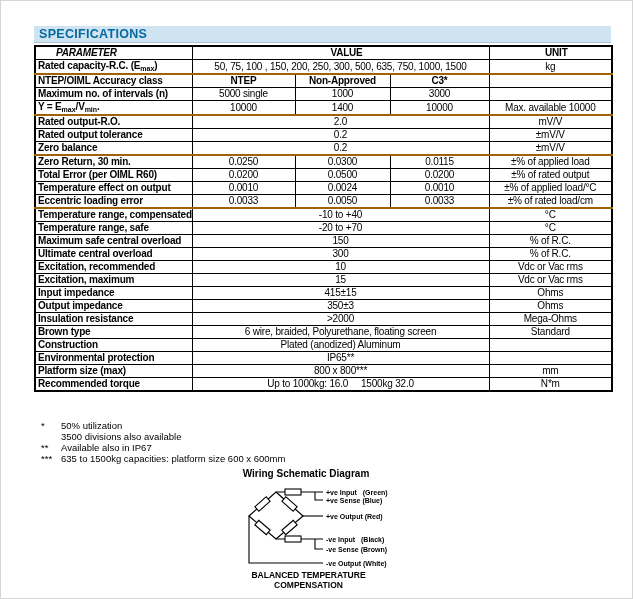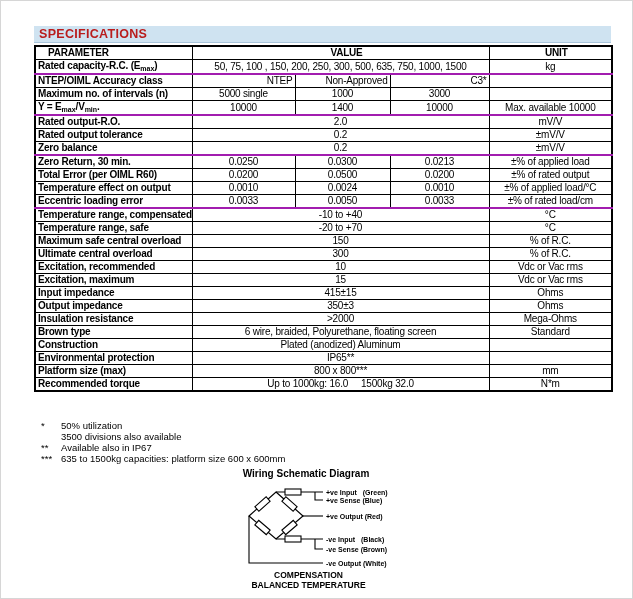--- a/index.html
+++ b/index.html
@@ -14,45 +14,45 @@
     overflow: hidden;
   }
   .titlebar {
     position: absolute; left: 33px; top: 25px;
     width: 577px; height: 17px;
     background: #cfe3f1;
     border-bottom: 1px solid #a9c4da;
     box-sizing: border-box;
   }
   .titlebar .title {
-    font-size: 12.5px; font-weight: bold; color: #b91c1c;
+    font-size: 12.5px; font-weight: bold; color: #0369a1;
     line-height: 16px; padding-left: 5px; letter-spacing: 0.3px;
   }
   table.spec {
     position: absolute; left: 33px; top: 44px;
     width: 577px;
     border-collapse: collapse; table-layout: fixed;
     border: 2px solid #000;
   }
   table.spec td, table.spec th {
     border: 1px solid #000;
     height: 12px;
     padding: 0 2px;
     font-size: 10px;
     line-height: 12px;
     letter-spacing: -0.2px;
     white-space: nowrap;
     overflow: hidden;
   }
   table.spec th { font-weight: bold; text-align: center; padding-left: 14px; }
-  table.spec th.left { text-align: left; padding-left: 12px; }
+  table.spec th.left { text-align: left; padding-left: 20px; font-style: italic; }
   td.param { font-weight: bold; text-align: left; padding-left: 3px; }
   td.val, td.unit { text-align: center; }
-  td.bval { font-weight: normal; text-align: right; }
-  tr.sect td { border-top: 2px solid #a21caf; }
+  td.bval { font-weight: bold; }
+  tr.sect td { border-top: 2px solid #a16207; }
   .subsc { font-size: 7px; position: relative; top: 2px; letter-spacing: 0; }
   .footnotes {
     position: absolute; left: 40px; top: 419px;
     font-size: 9.5px; line-height: 11px;
   }
   .fn-row { display: flex; }
   .fn-marker { width: 20px; flex: 0 0 20px; }
   .fn-text { flex: 1; }
   .diag-title {
     position: absolute; left: 230px; top: 467px; width: 150px;
@@ -128,21 +128,21 @@
         </tr>
         <tr>
           <td class="param">Zero balance</td>
           <td class="val" colspan="3">0.2</td>
           <td class="unit">±mV/V</td>
         </tr>
         <tr class="sect">
           <td class="param">Zero Return, 30 min.</td>
           <td class="val">0.0250</td>
           <td class="val">0.0300</td>
-          <td class="val">0.0213</td>
+          <td class="val">0.0115</td>
           <td class="unit">±% of applied load</td>
         </tr>
         <tr>
           <td class="param">Total Error (per OIML R60)</td>
           <td class="val">0.0200</td>
           <td class="val">0.0500</td>
           <td class="val">0.0200</td>
           <td class="unit">±% of rated output</td>
         </tr>
         <tr>
@@ -282,17 +282,17 @@
 
     <text x="95" y="29.5">+ve Input&nbsp;&nbsp;&nbsp;(Green)</text>
     <text x="95" y="37.5">+ve Sense (Blue)</text>
     <text x="95" y="53.5">+ve Output (Red)</text>
     <text x="95" y="76.5">-ve Input&nbsp;&nbsp;&nbsp;(Black)</text>
     <text x="95" y="86.5">-ve Sense (Brown)</text>
     <text x="95" y="100.5">-ve Output (White)</text>
   </svg>
 
   <div class="diag-caption">
+    <div>BALANCED TEMPERATURE</div>
     <div>COMPENSATION</div>
-    <div>BALANCED TEMPERATURE</div>
   </div>
 
 </div>
 
 </body></html>

